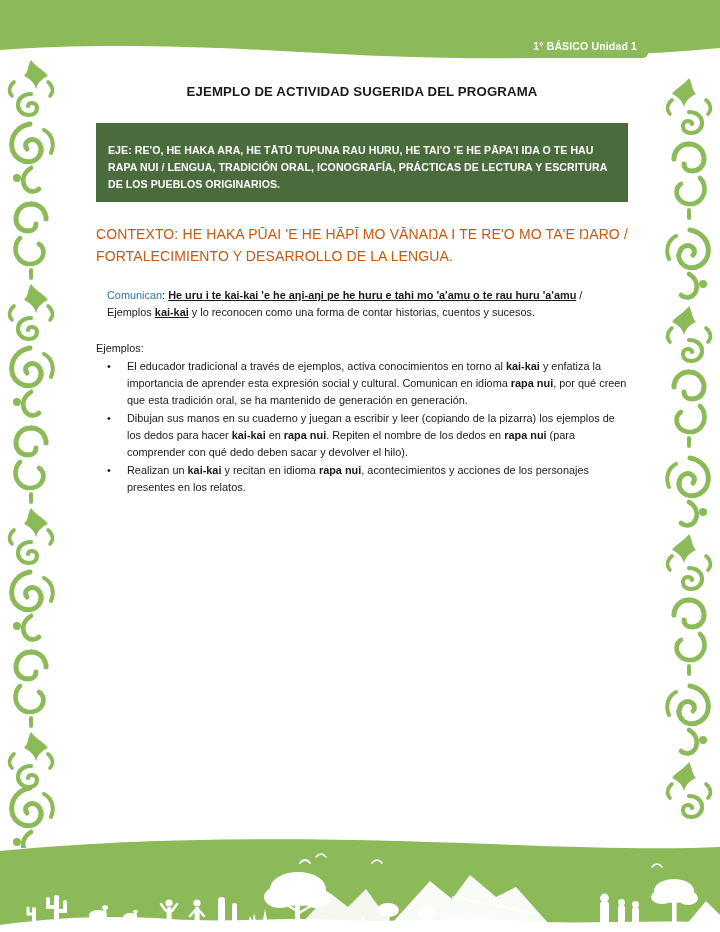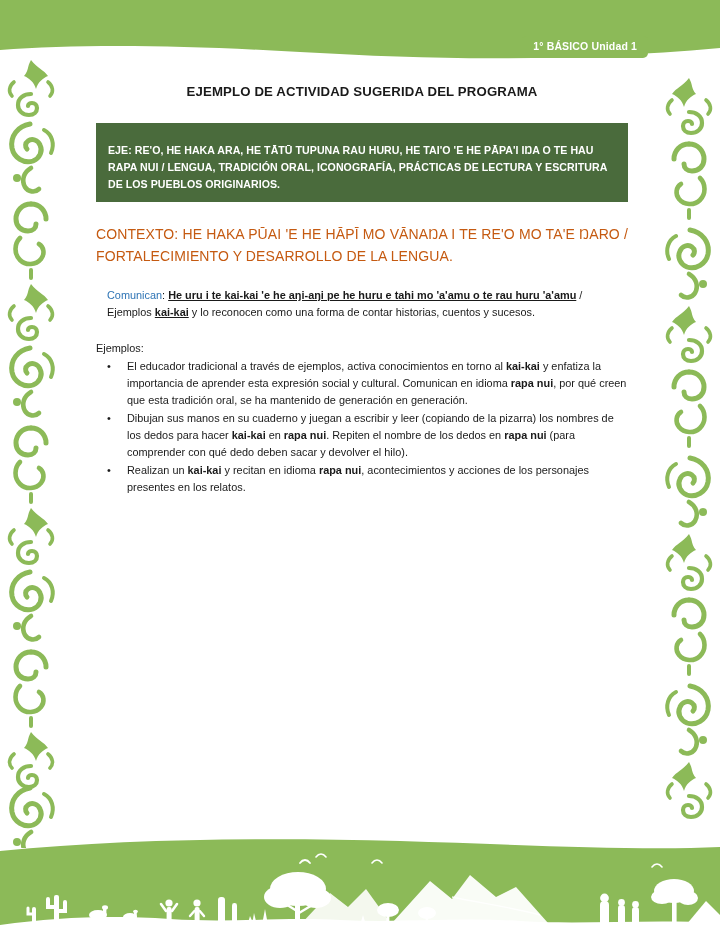--- a/index.html
+++ b/index.html
@@ -277,18 +277,18 @@
     <p id="contexto">CONTEXTO: HE HAKA PŪAI 'E HE HĀPĪ MO VĀNAŊA I TE RE'O MO TA'E ŊARO / FORTALECIMIENTO Y DESARROLLO DE LA LENGUA.</p>
 
     <p id="actividad-block">
       <span id="actividad-label">Comunican</span><span>: </span><b>He uru i te kai-kai 'e he aŋi-aŋi pe he huru e tahi mo 'a'amu o te rau huru 'a'amu</b><span> / Ejemplos </span><b>kai-kai</b><span> y lo reconocen como una forma de contar historias, cuentos y sucesos.</span>
     </p>
 
     <div id="ejemplos-label">Ejemplos:</div>
 
     <ul class="bullets" id="bullet-list">
         <li><span class="bullet-dot">•</span><span>El educador tradicional a través de ejemplos, activa conocimientos en torno al </span><b>kai-kai</b><span> y enfatiza la importancia de aprender esta expresión social y cultural. Comunican en idioma </span><b>rapa nui</b><span>, por qué creen que esta tradición oral, se ha mantenido de generación en generación.</span></li>
-        <li><span class="bullet-dot">•</span><span>Dibujan sus manos en su cuaderno y juegan a escribir y leer (copiando de la pizarra) los nombres de los dedos para hacer </span><b>kai-kai</b><span> en </span><b>rapa nui</b><span>. Repiten el nombre de los dedos en </span><b>rapa nui</b><span> (para comprender con qué dedo deben sacar y devolver el hilo).</span></li>
+        <li><span class="bullet-dot">•</span><span>Dibujan sus manos en su cuaderno y juegan a escribir y leer (copiando de la pizarra) los ejemplos de los dedos para hacer </span><b>kai-kai</b><span> en </span><b>rapa nui</b><span>. Repiten el nombre de los dedos en </span><b>rapa nui</b><span> (para comprender con qué dedo deben sacar y devolver el hilo).</span></li>
         <li><span class="bullet-dot">•</span><span>Realizan un </span><b>kai-kai</b><span> y recitan en idioma </span><b>rapa nui</b><span>, acontecimientos y acciones de los personajes presentes en los relatos.</span></li>
       </ul>
 
   </div>
 </div>
 
 </body></html>

